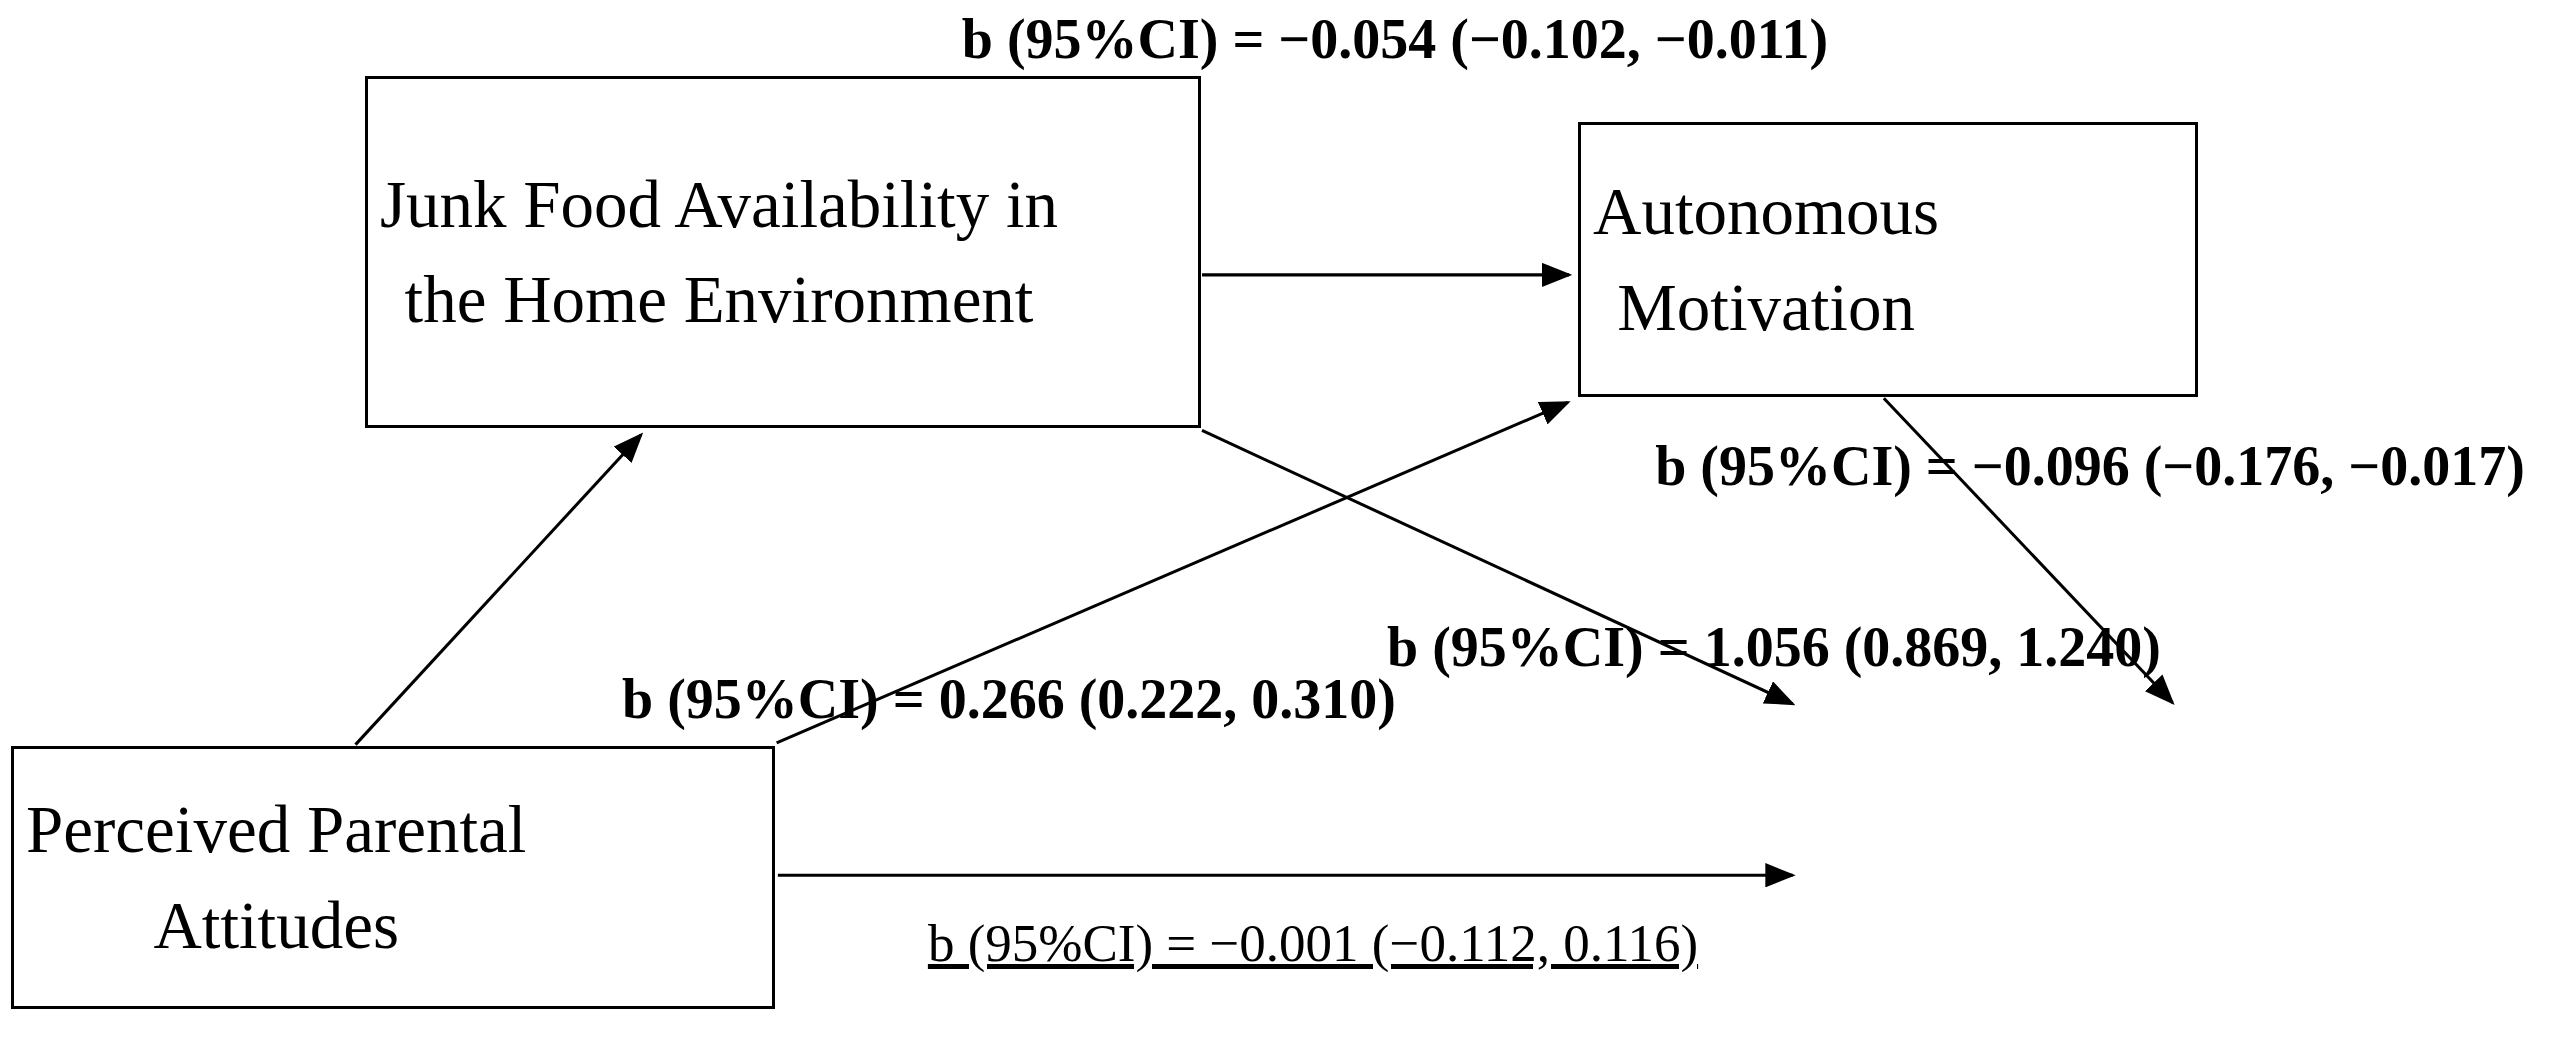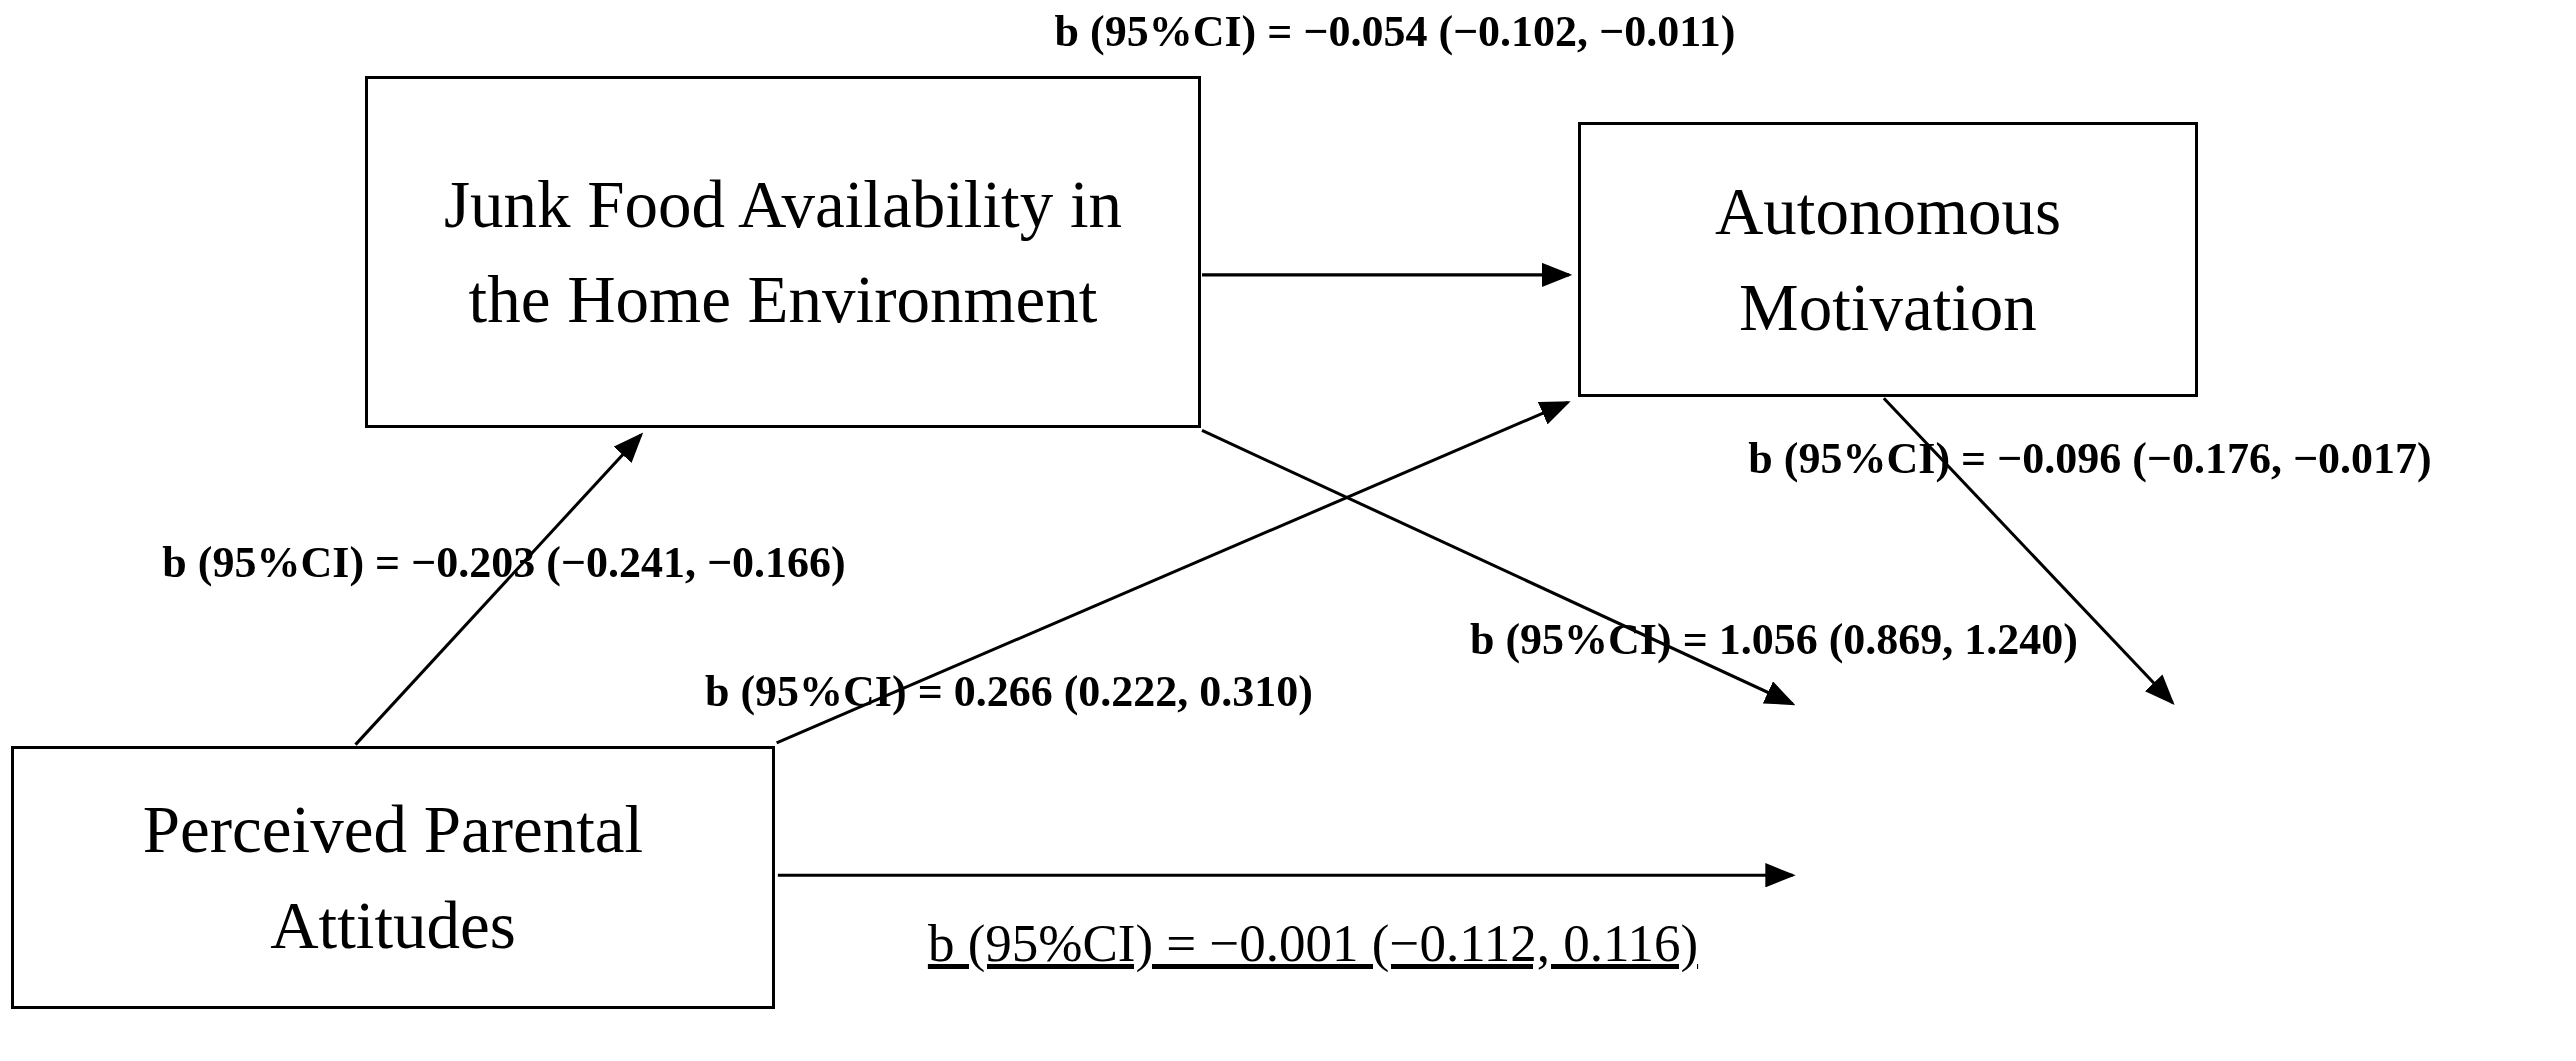--- a/index.html
+++ b/index.html
@@ -27,33 +27,33 @@
     stroke: #000000;
     stroke-width: 5;
   }
   .node {
     position: absolute;
     box-sizing: border-box;
     border: 3.6px solid #000000;
     background: #ffffff;
     display: flex;
     align-items: center;
-    justify-content: center;
+    justify-content: flex-start;
     text-align: center;
   }
   .node .node-label {
     font-size: 67px;
     line-height: 1.42;
     white-space: pre-line;
     padding: 0 12px;
   }
   .edge-label {
     position: absolute;
     transform: translateX(-50%);
-    font-size: 44px;
+    font-size: 56px;
     font-weight: bold;
     white-space: nowrap;
     line-height: 1.15;
     background: transparent;
   }
   .edge-label.regular {
     font-weight: normal;
     font-size: 53px;
     text-decoration: underline;
   }
@@ -88,21 +88,20 @@
   </div>
 
   <div class="node" style="left:11px; top:746px; width:764px; height:263px;">
     <span class="node-label">Perceived Parental
 Attitudes</span>
   </div>
 
 
   <div class="edge-label" style="left:1395px; top:7.3px;">b (95%CI) = −0.054 (−0.102, −0.011)</div>
 
-  <div class="edge-label" style="left:504px; top:538px;">b (95%CI) = −0.203 (−0.241, −0.166)</div>
 
   <div class="edge-label" style="left:1009px; top:667px;">b (95%CI) = 0.266 (0.222, 0.310)</div>
 
   <div class="edge-label" style="left:1774px; top:615px;">b (95%CI) = 1.056 (0.869, 1.240)</div>
 
   <div class="edge-label" style="left:2090px; top:434px;">b (95%CI) = −0.096 (−0.176, −0.017)</div>
 
   <div class="edge-label regular" style="left:1313px; top:913px;">b (95%CI) = −0.001 (−0.112, 0.116)</div>
 
 </div>

